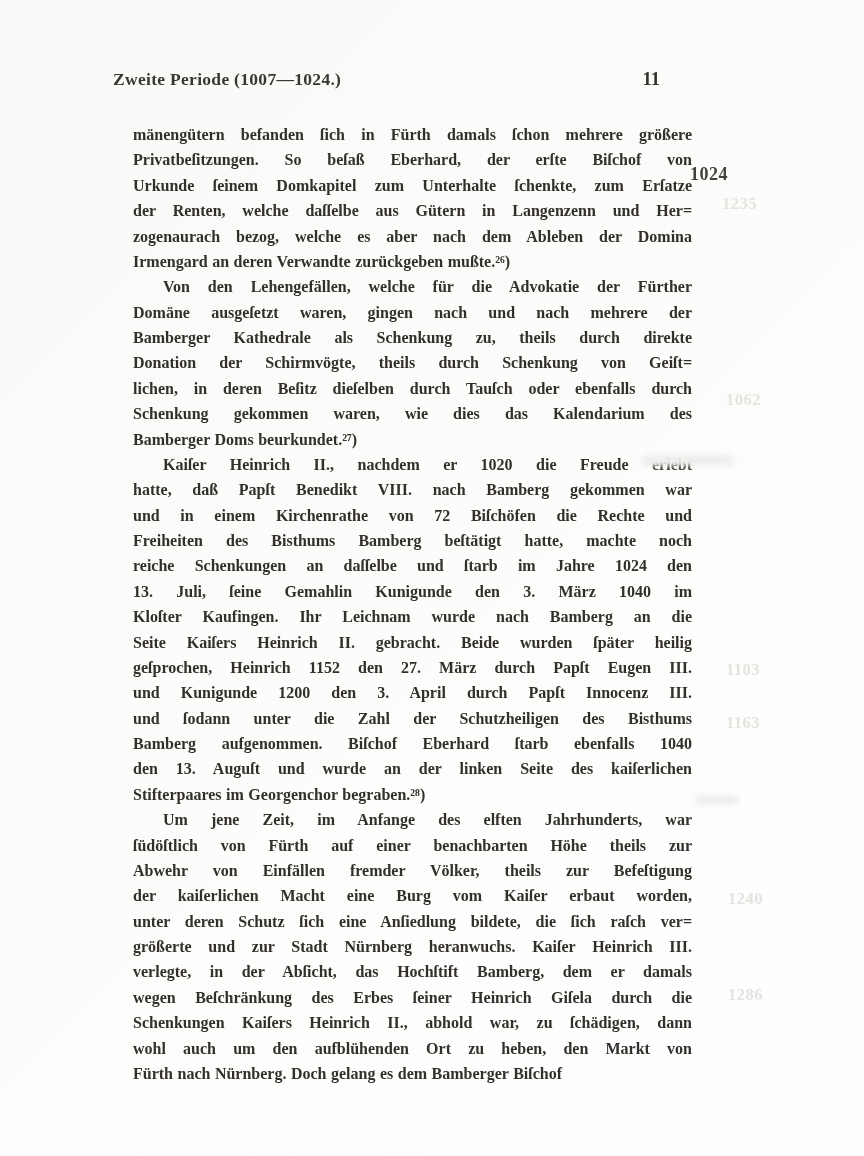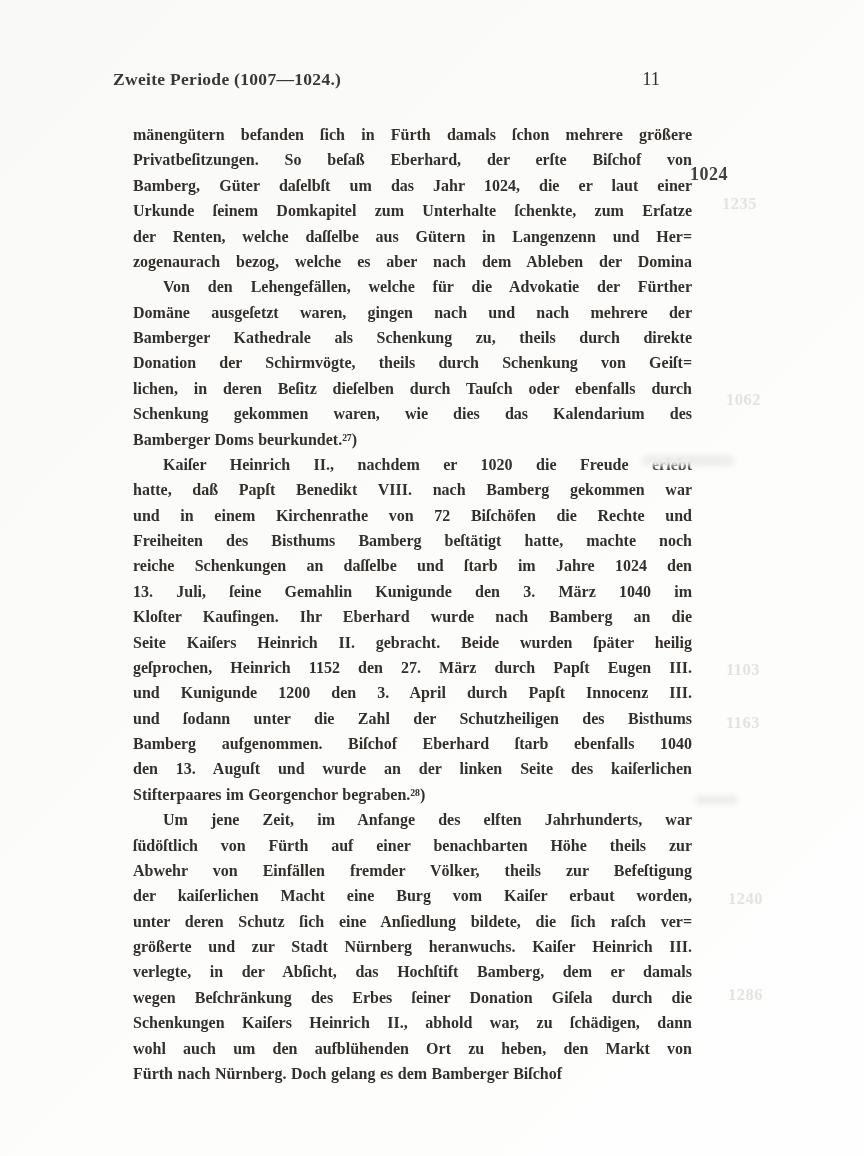--- a/index.html
+++ b/index.html
@@ -8,21 +8,21 @@
     background:linear-gradient(135deg,#f9f9f8 0%,#fbfbfa 35%,#fdfdfc 65%,#fefefe 100%);
     font-family:"Liberation Serif","DejaVu Serif",serif;
     color:#33302c;
   }
   .header{position:absolute;left:133px;top:69px;width:559px;height:26px;}
   .running-title{
     position:absolute;left:0;right:0;top:0;
     transform:translateX(-20px);
     font-size:17.5px;font-weight:bold;letter-spacing:.3px;color:#3a3733;
   }
-  .page-number{position:absolute;right:32px;top:0;font-size:18.5px;font-weight:normal;color:#34312d;}
+  .page-number{position:absolute;right:32px;top:0;font-size:18.5px;font-weight:bold;color:#34312d;}
   .text-block{
     position:absolute;left:133px;top:122px;width:559px;
     font-size:16px;font-weight:bold;line-height:25.38px;
   }
   .line{
     height:25.38px;text-align:justify;text-align-last:justify;
     word-spacing:.5px;
   }
   .line.last{text-align-last:left;}
   .line.indent{text-indent:30px;}
@@ -39,59 +39,59 @@
 <div class="page">
   <div class="header">
     <div class="running-title">Zweite Periode (1007—1024.)</div>
     <div class="page-number">11</div>
   </div>
 
   <div class="text-block">
       <div>
         <div class="line">mänengütern befanden ſich in Fürth damals ſchon mehrere größere</div>
         <div class="line">Privatbeſitzungen. So beſaß Eberhard, der erſte Biſchof von</div>
-        <div class="line">Bamberg, Güter daſelbſt um das Jahr 1024, die er laut einer</div>
         <div class="line">Urkunde ſeinem Domkapitel zum Unterhalte ſchenkte, zum Erſatze</div>
         <div class="line">der Renten, welche daſſelbe aus Gütern in Langenzenn und Her=</div>
         <div class="line">zogenaurach bezog, welche es aber nach dem Ableben der Domina</div>
+        <div class="line last">Irmengard an deren Verwandte zurückgeben mußte.²⁶)</div>
       </div>
       <div>
         <div class="line indent">Von den Lehengefällen, welche für die Advokatie der Fürther</div>
         <div class="line">Domäne ausgeſetzt waren, gingen nach und nach mehrere der</div>
         <div class="line">Bamberger Kathedrale als Schenkung zu, theils durch direkte</div>
         <div class="line">Donation der Schirmvögte, theils durch Schenkung von Geiſt=</div>
         <div class="line">lichen, in deren Beſitz dieſelben durch Tauſch oder ebenfalls durch</div>
         <div class="line">Schenkung gekommen waren, wie dies das Kalendarium des</div>
         <div class="line last">Bamberger Doms beurkundet.²⁷)</div>
       </div>
       <div>
         <div class="line indent">Kaiſer Heinrich II., nachdem er 1020 die Freude erlebt</div>
         <div class="line">hatte, daß Papſt Benedikt VIII. nach Bamberg gekommen war</div>
         <div class="line">und in einem Kirchenrathe von 72 Biſchöfen die Rechte und</div>
         <div class="line">Freiheiten des Bisthums Bamberg beſtätigt hatte, machte noch</div>
         <div class="line">reiche Schenkungen an daſſelbe und ſtarb im Jahre 1024 den</div>
         <div class="line">13. Juli, ſeine Gemahlin Kunigunde den 3. März 1040 im</div>
-        <div class="line">Kloſter Kaufingen. Ihr Eberhard wurde nach Bamberg an die</div>
+        <div class="line">Kloſter Kaufingen. Ihr Leichnam wurde nach Bamberg an die</div>
         <div class="line">Seite Kaiſers Heinrich II. gebracht. Beide wurden ſpäter heilig</div>
         <div class="line">geſprochen, Heinrich 1152 den 27. März durch Papſt Eugen III.</div>
         <div class="line">und Kunigunde 1200 den 3. April durch Papſt Innocenz III.</div>
         <div class="line">und ſodann unter die Zahl der Schutzheiligen des Bisthums</div>
         <div class="line">Bamberg aufgenommen. Biſchof Eberhard ſtarb ebenfalls 1040</div>
         <div class="line">den 13. Auguſt und wurde an der linken Seite des kaiſerlichen</div>
         <div class="line last">Stifterpaares im Georgenchor begraben.²⁸)</div>
       </div>
       <div>
         <div class="line indent">Um jene Zeit, im Anfange des elften Jahrhunderts, war</div>
         <div class="line">ſüdöſtlich von Fürth auf einer benachbarten Höhe theils zur</div>
         <div class="line">Abwehr von Einfällen fremder Völker, theils zur Befeſtigung</div>
         <div class="line">der kaiſerlichen Macht eine Burg vom Kaiſer erbaut worden,</div>
         <div class="line">unter deren Schutz ſich eine Anſiedlung bildete, die ſich raſch ver=</div>
         <div class="line">größerte und zur Stadt Nürnberg heranwuchs. Kaiſer Heinrich III.</div>
         <div class="line">verlegte, in der Abſicht, das Hochſtift Bamberg, dem er damals</div>
-        <div class="line">wegen Beſchränkung des Erbes ſeiner Donation Giſela durch die</div>
+        <div class="line">wegen Beſchränkung des Erbes ſeiner Heinrich Giſela durch die</div>
         <div class="line">Schenkungen Kaiſers Heinrich II., abhold war, zu ſchädigen, dann</div>
         <div class="line">wohl auch um den aufblühenden Ort zu heben, den Markt von</div>
         <div class="line last">Fürth nach Nürnberg. Doch gelang es dem Bamberger Biſchof</div>
       </div>
     </div>
 
   <div>
       <div class="margin-note" style="top: 164px; left: 690px;">1024</div>
     </div>
   <div>

